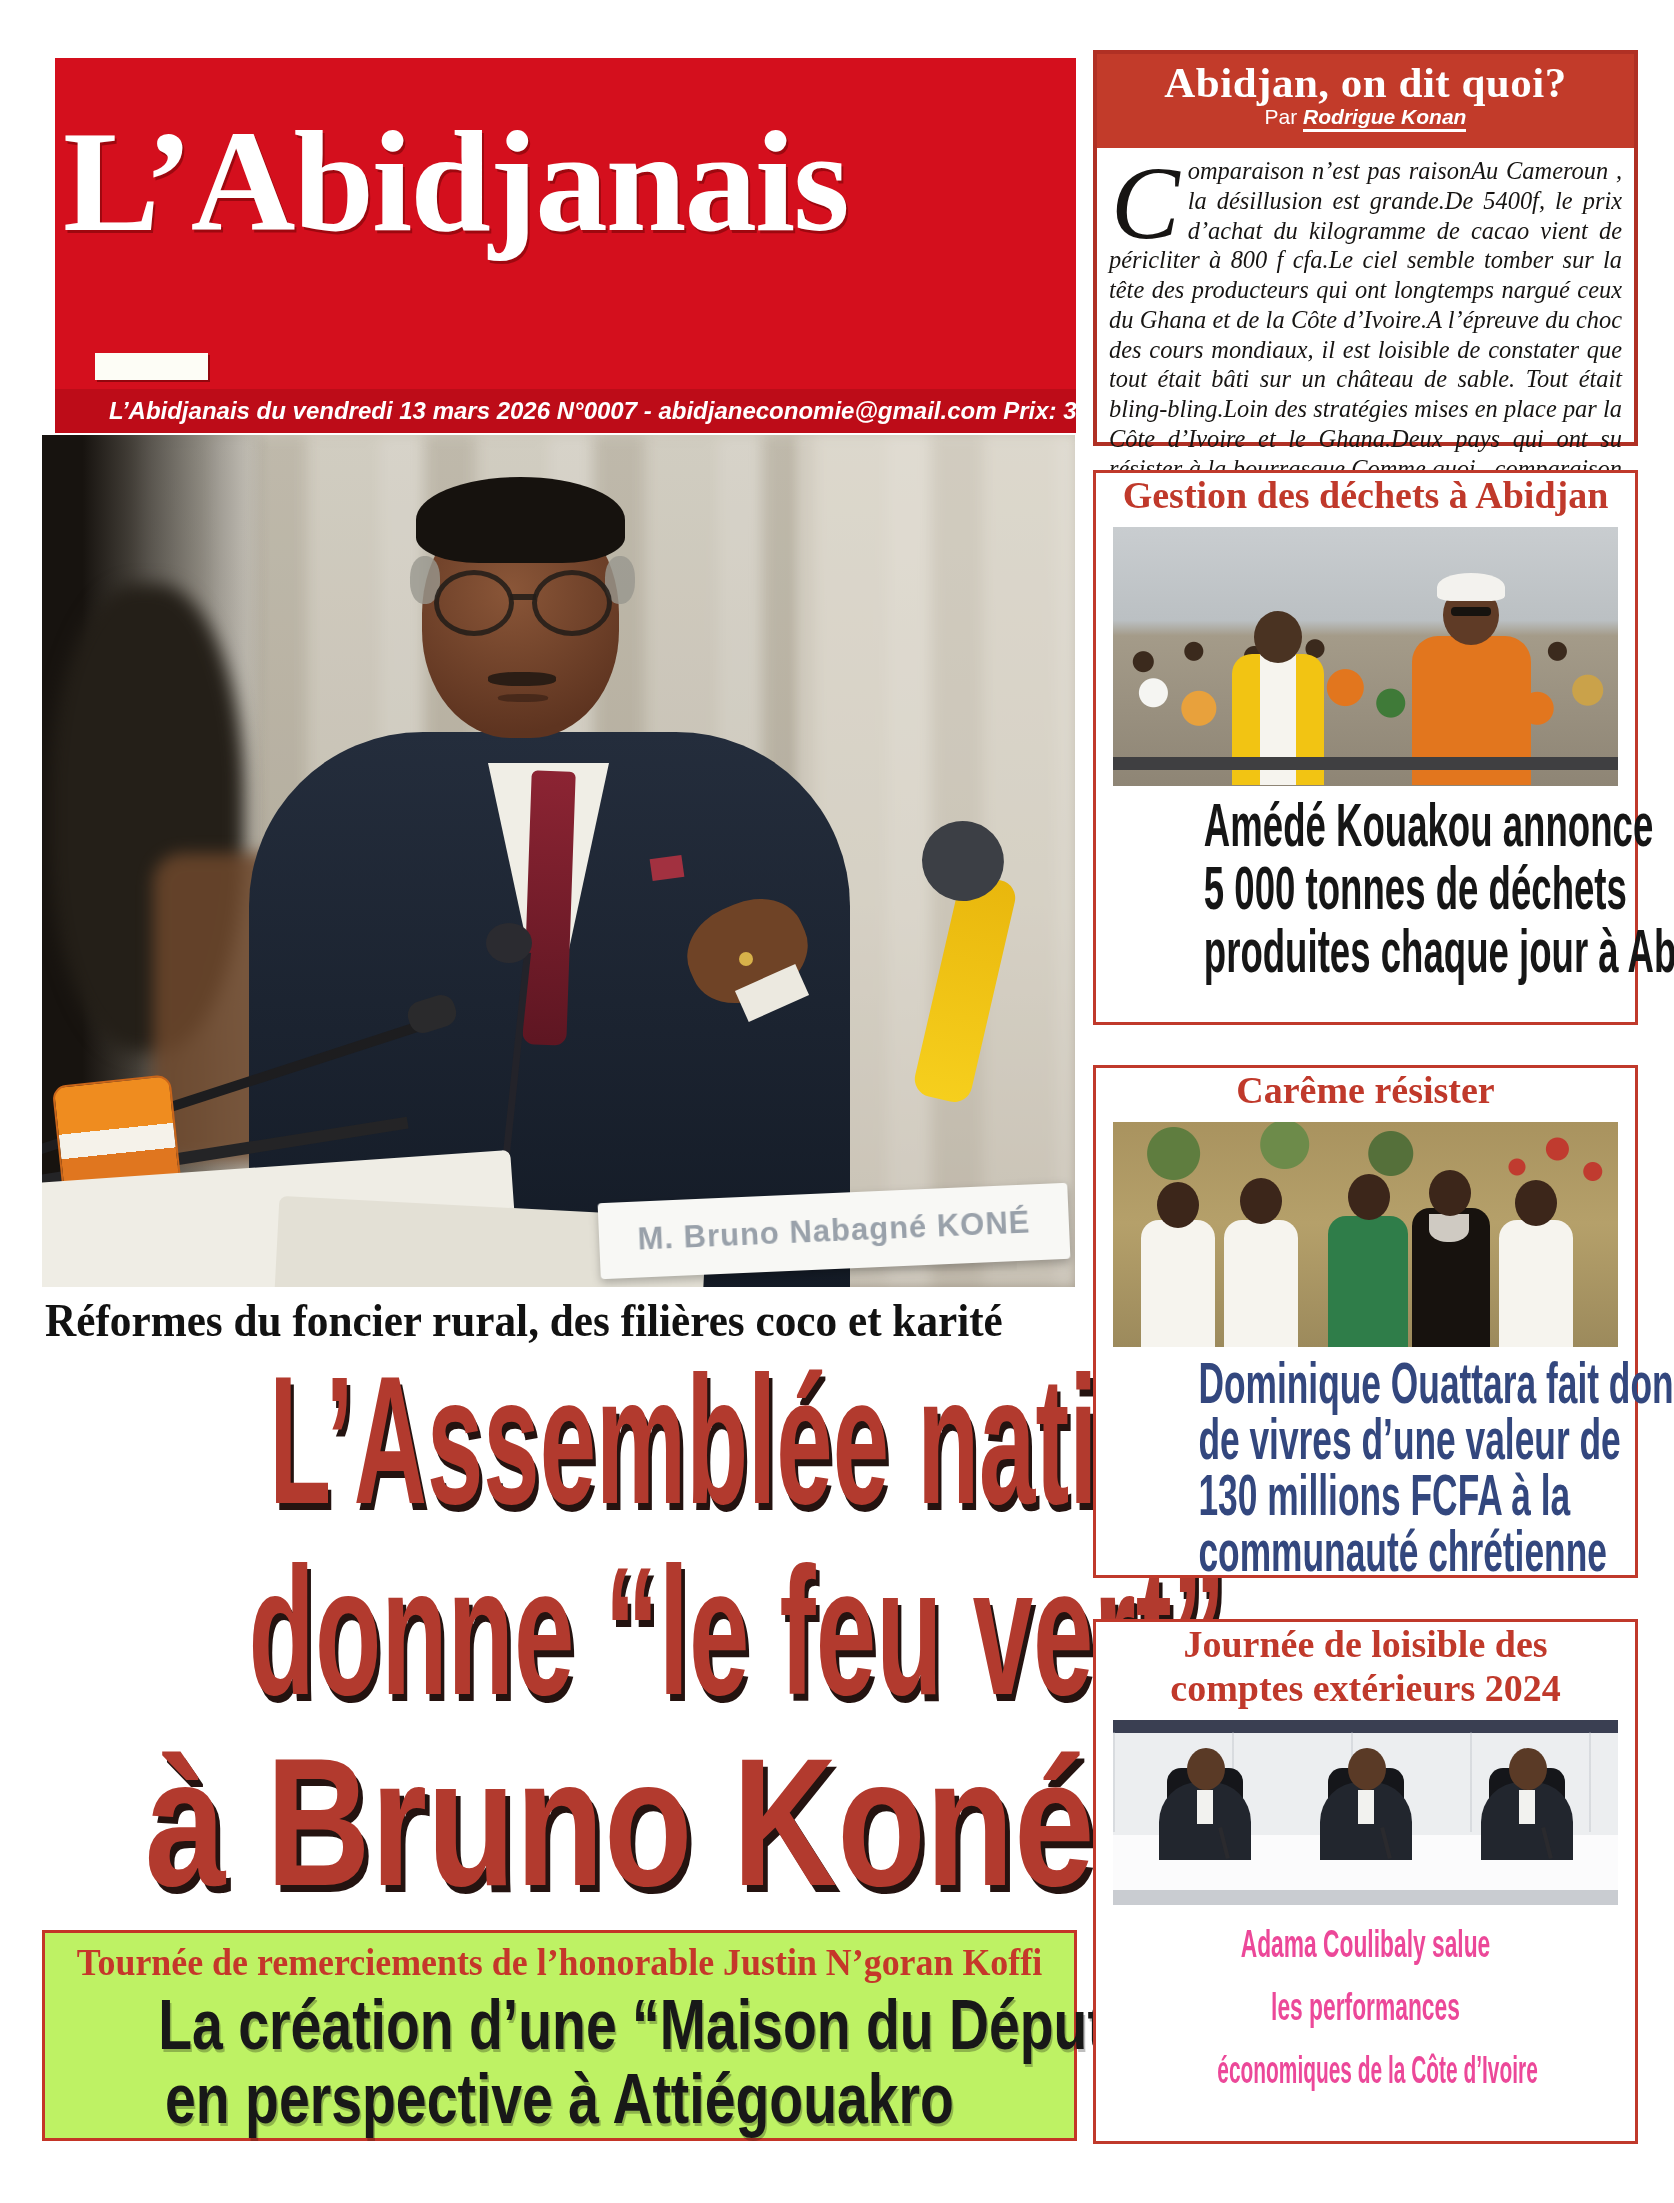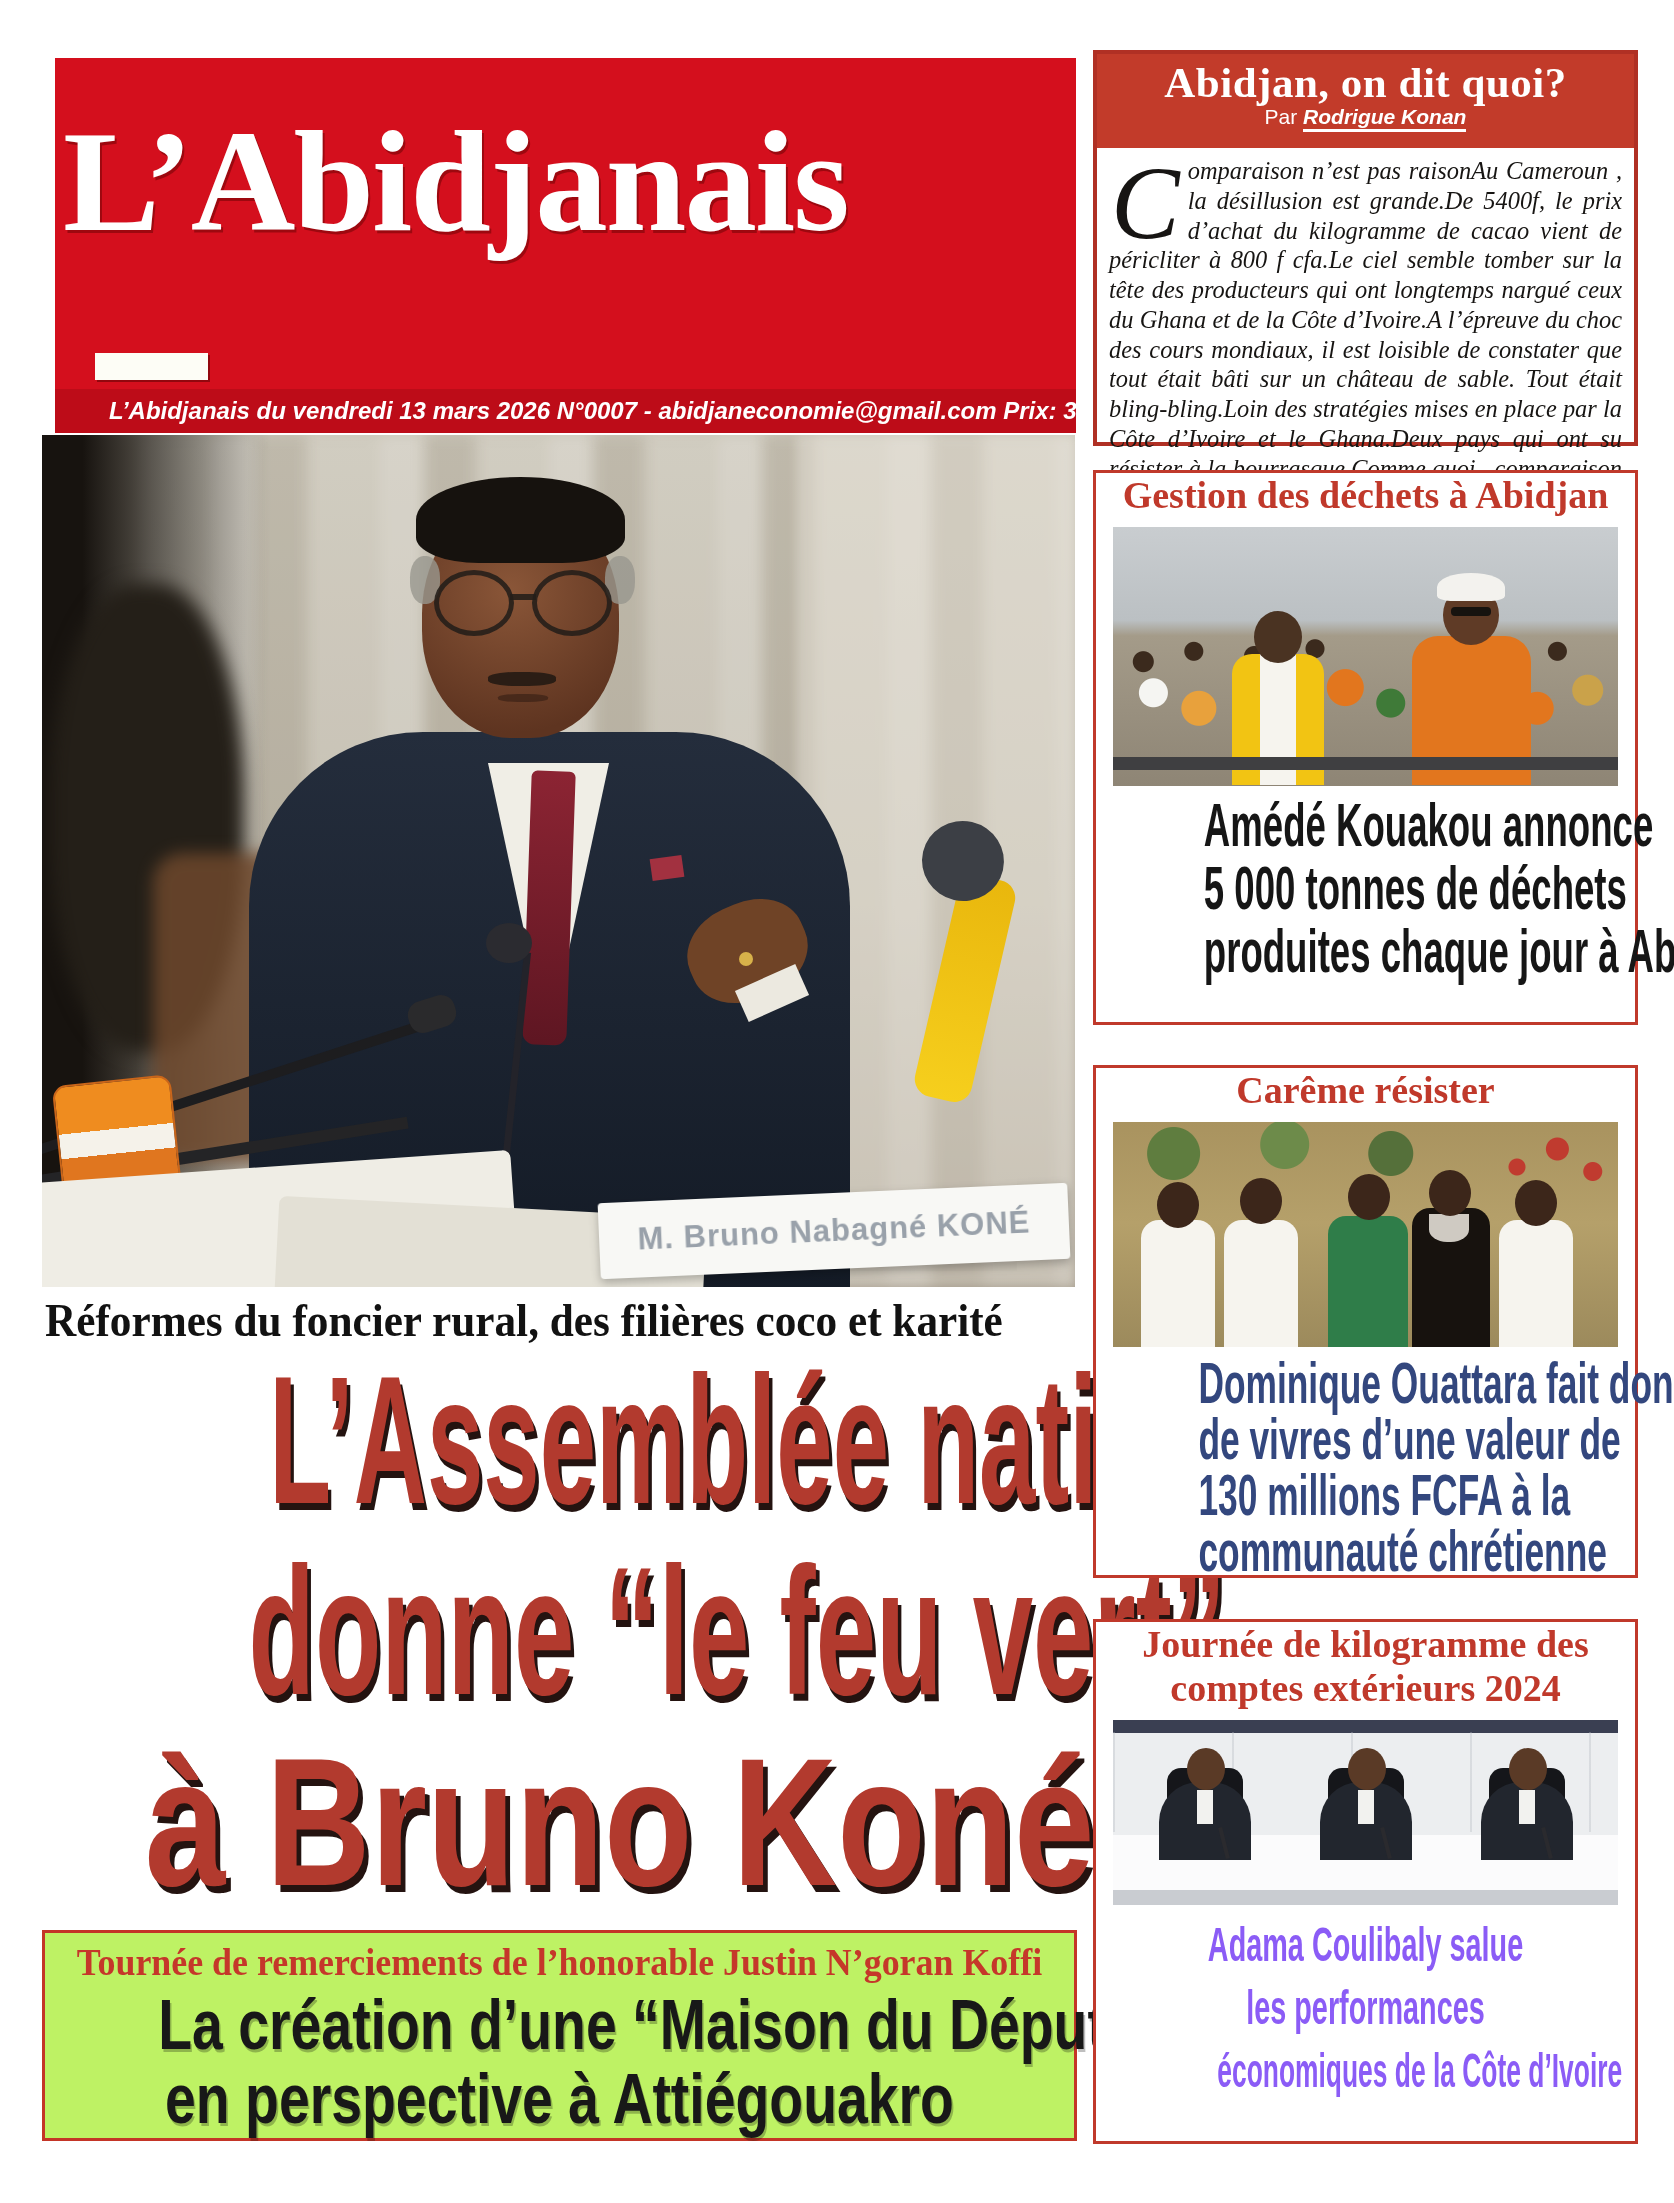--- a/index.html
+++ b/index.html
@@ -168,21 +168,21 @@
   .sb2 { top:1065px; height:513px; }
   .sb3 { top:1619px; height:525px; }
   .sb-title { font-weight:bold; color:#c0392b; font-size:38px; line-height:44px; }
   .sb-photo { position:relative; margin:10px auto 0 auto; width:505px; overflow:hidden; }
   .sb-headline { font-family:"Liberation Sans", sans-serif; font-weight:bold; margin-top:8px; }
   .sb-headline .cond { display:block; white-space:nowrap; }
   .sb1 .sb-headline { color:#161616; font-size:61px; line-height:63px; }
   .sb1 .cond { transform:scaleX(.60); }
   .sb2 .sb-headline { color:#33477e; font-size:57px; line-height:56px; }
   .sb2 .cond { transform:scaleX(.62); }
-  .sb3 .sb-headline { color:#8b5cf6; font-size:48px; line-height:63px; }
+  .sb3 .sb-headline { color:#ec4899; font-size:38px; line-height:63px; }
   .sb3 .cond { transform:scaleX(.60); }
   .sb3 .cond.wide { transform:scaleX(.55); }
   
   .photo-waste { height:259px;
     background:
       radial-gradient(circle at 6% 52%, #3b2a1d 0 10px, transparent 11px),
       radial-gradient(circle at 16% 48%, #3b2a1d 0 9px, transparent 10px),
       radial-gradient(circle at 28% 50%, #3b2a1d 0 10px, transparent 11px),
       radial-gradient(circle at 40% 47%, #3b2a1d 0 9px, transparent 10px),
       radial-gradient(circle at 70% 49%, #3b2a1d 0 10px, transparent 11px),
@@ -356,21 +356,21 @@
     <div class="sb-headline">
       <span class="cond">Dominique Ouattara fait don</span>
       <span class="cond">de vivres d’une valeur de</span>
       <span class="cond">130 millions FCFA à la</span>
       <span class="cond">communauté chrétienne</span>
     </div>
   </div>
 
   <div class="side-box sb3">
     <div class="sb-title">
-      <span style="display:block;">Journée de kilogramme des</span>
+      <span style="display:block;">Journée de loisible des</span>
       <span style="display:block;">comptes extérieurs 2024</span>
     </div>
     <div class="sb-photo photo-press">
       <div class="pp-panel"></div>
       <div class="pp-chair" style="left:54px;"></div>
       <div class="pp-chair" style="left:215px;"></div>
       <div class="pp-chair" style="left:376px;"></div>
       <div class="pp-man" style="left:46px;"></div>
       <div class="pp-man" style="left:207px;"></div>
       <div class="pp-man" style="left:368px;"></div>

